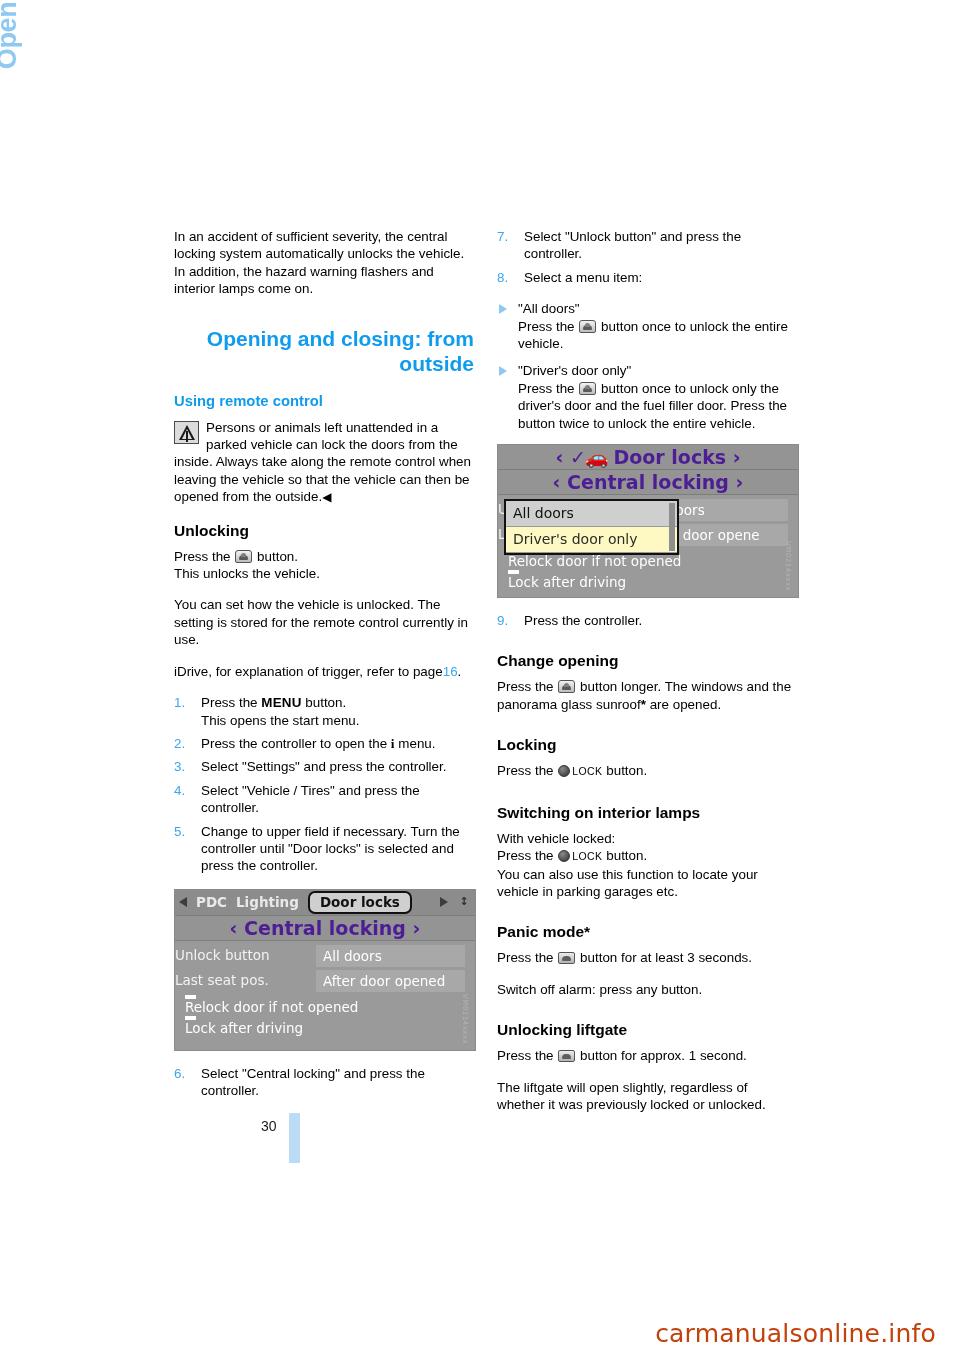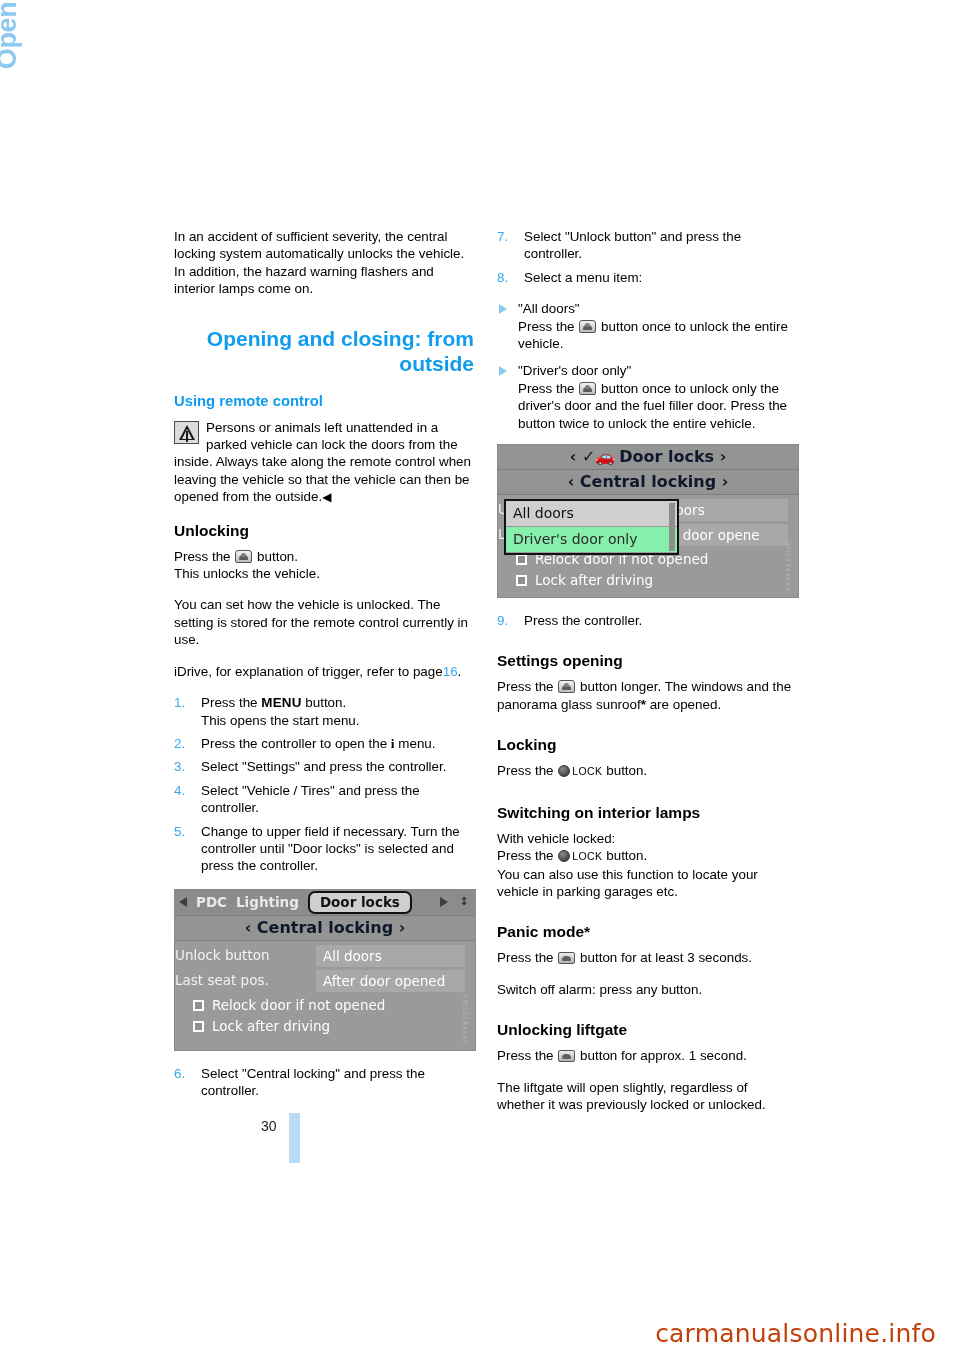--- a/index.html
+++ b/index.html
@@ -141,48 +141,48 @@
   .idrive .tab.sel{
     background:#cfcfcf;color:#111;border:2px solid #111;border-radius:7px;
     padding:1px 10px;font-weight:bold;
   }
   .idrive .updown{
     width:14px;height:18px;border-radius:3px;background:#8c8c8c;
     position:relative;color:#2f2f2f;font-size:11px;text-align:center;line-height:18px;
   }
   .idrive .bar-sub{
     height:24px;line-height:24px;text-align:center;background:#949494;
-    border-bottom:1px solid #7d7d7d;font-size:16px;font-weight:bold;color:#0f172a;
+    border-bottom:1px solid #7d7d7d;font-size:19px;font-weight:bold;color:#4c1d95;
   }
   .idrive .bar-sub .car-ok{display:inline-block;margin-right:4px;}
   .idrive .rows{padding:4px 0 0 0;}
   .idrive .row{display:flex;align-items:center;height:22px;margin-bottom:3px;font-size:13.5px;}
   .idrive .row .lab{width:47%;box-sizing:border-box;color:#f2f2f2;}
   .idrive .row .val{
     flex:1;background:#a8a8a8;height:22px;line-height:22px;padding-left:7px;
     box-sizing:border-box;color:#ffffff;margin-right:10px;overflow:hidden;white-space:nowrap;
   }
-  .idrive .check{display:flex;align-items:center;height:21px;font-size:13.5px;padding-left:18px;}
+  .idrive .check{display:flex;height:21px;font-size:13.5px;padding-left:10px;flex-direction:column;}
   .idrive .check .box{
     width:11px;height:11px;border:2px solid #ffffff;background:#8f8f8f;
     margin-right:8px;box-sizing:border-box;
   }
   .idrive .watermark{
     position:absolute;right:2px;bottom:6px;writing-mode:vertical-rl;
     font-size:7px;color:#b4b4b4;letter-spacing:0.5px;
   }
   .idrive .dropdown{
     position:absolute;left:6px;top:54px;width:175px;
     border:2px solid #111;background:#cfcfcf;box-sizing:border-box;
   }
   .idrive .dropdown .opt{
     height:25px;line-height:25px;padding-left:7px;font-size:14px;color:#111;
     background:#cfcfcf;border-bottom:1px solid #9a9a9a;font-weight:normal;
   }
-  .idrive .dropdown .opt.dim{background:#86efac;color:#2b2b2b;}
+  .idrive .dropdown .opt.dim{background:#fef9c3;color:#2b2b2b;}
   .idrive .dropdown .scroll{
     position:absolute;right:2px;top:2px;bottom:2px;width:6px;background:#8f8f8f;
   }
 
   .fig{margin:0 0 14px 0;}
   .fig-1{width:300px;height:160px;}
   .fig-2{width:300px;height:152px;}
 
   
   .pagenum{
@@ -373,21 +373,21 @@
       </div>
     </div>
 
     <ol class="steps">
       <li>
         <span class="num">9.</span>
         <span>Press the controller.</span>
       </li>
     </ol>
 
-    <div class="h3">Settings opening</div>
+    <div class="h3">Change opening</div>
     <p>
       <span>Press the</span>
       <span class="icon-unlock"></span>
       <span>button longer. The windows and the panorama glass sunroof</span><span class="star">*</span>
       <span>are opened.</span>
     </p>
 
     <div class="h3">Locking</div>
     <p>
       <span>Press the</span>

